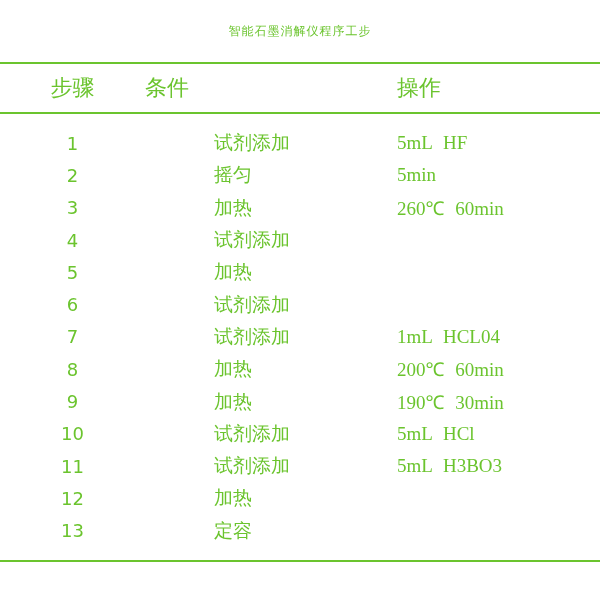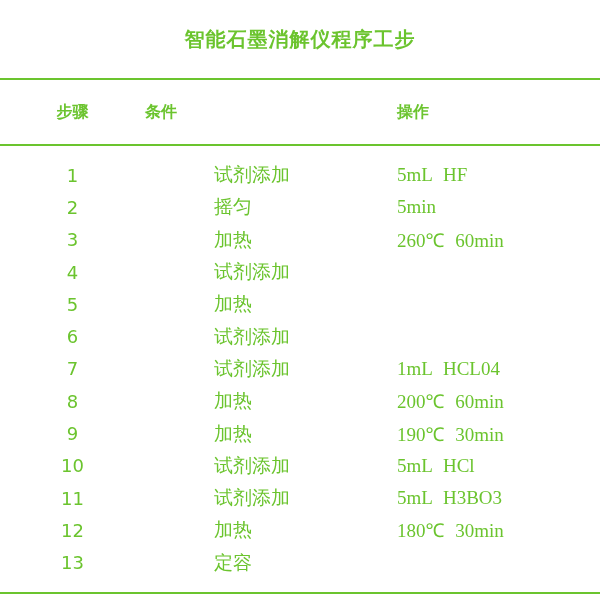--- a/index.html
+++ b/index.html
@@ -9,34 +9,34 @@
     width: 600px; height: 594px;
     font-family: "DejaVu Sans", "Liberation Sans", sans-serif;
     overflow: hidden;
   }
   .page {
     width: 600px; height: 594px;
     background: var(--bg);
     color: var(--accent);
   }
   .title-bar {
-    height: 78px;
+    height: 62px;
     display: flex; align-items: center; justify-content: center;
-    font-size: 20px; font-weight: 700;
+    font-size: 12px; font-weight: 400;
     letter-spacing: 1px;
   }
   .divider { border-top: 2px solid var(--accent); width: 600px; }
   .grid-row {
     display: grid;
     grid-template-columns: 145px 210px 245px;
     align-items: center;
   }
   .header-row {
-    height: 64px;
-    font-size: 16px; font-weight: 700;
+    height: 48px;
+    font-size: 22px; font-weight: 400;
   }
   .h-step { text-align: center; }
   .h-cond { text-align: left; }
   .h-op   { padding-left: 42px; }
   .table-body { padding-top: 13px; height: 433px; }
   .row { height: 32.3px; font-size: 19px; }
   .c-step { text-align: center; font-size: 18px; }
   .c-cond { padding-left: 69px; font-family: Liberation Serif, serif; }
   .c-op   { padding-left: 42px; word-spacing: 6px; white-space: nowrap; font-family: Liberation Serif, serif; }
   .bottom-spacer { height: 13px; }
@@ -119,21 +119,20 @@
 
   <div class="grid-row row">
     <div class="c-step">11</div>
     <div class="c-cond">试剂添加</div>
     <div class="c-op">5mL H3BO3</div>
   </div>
 
   <div class="grid-row row">
     <div class="c-step">12</div>
     <div class="c-cond">加热</div>
-    <div class="c-op">180℃ 30min</div>
   </div>
 
   <div class="grid-row row">
     <div class="c-step">13</div>
     <div class="c-cond">定容</div>
     <div class="c-op"></div>
   </div>
 </div>
 
   <div class="bottom-spacer"></div>

